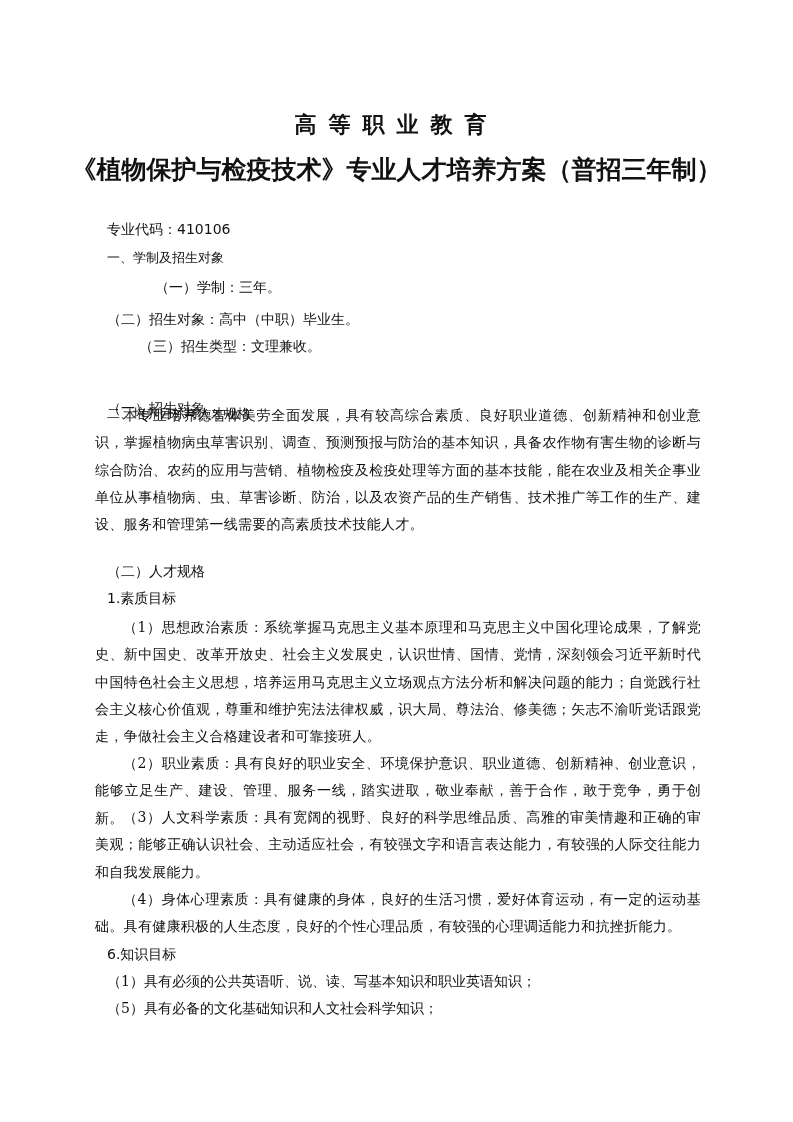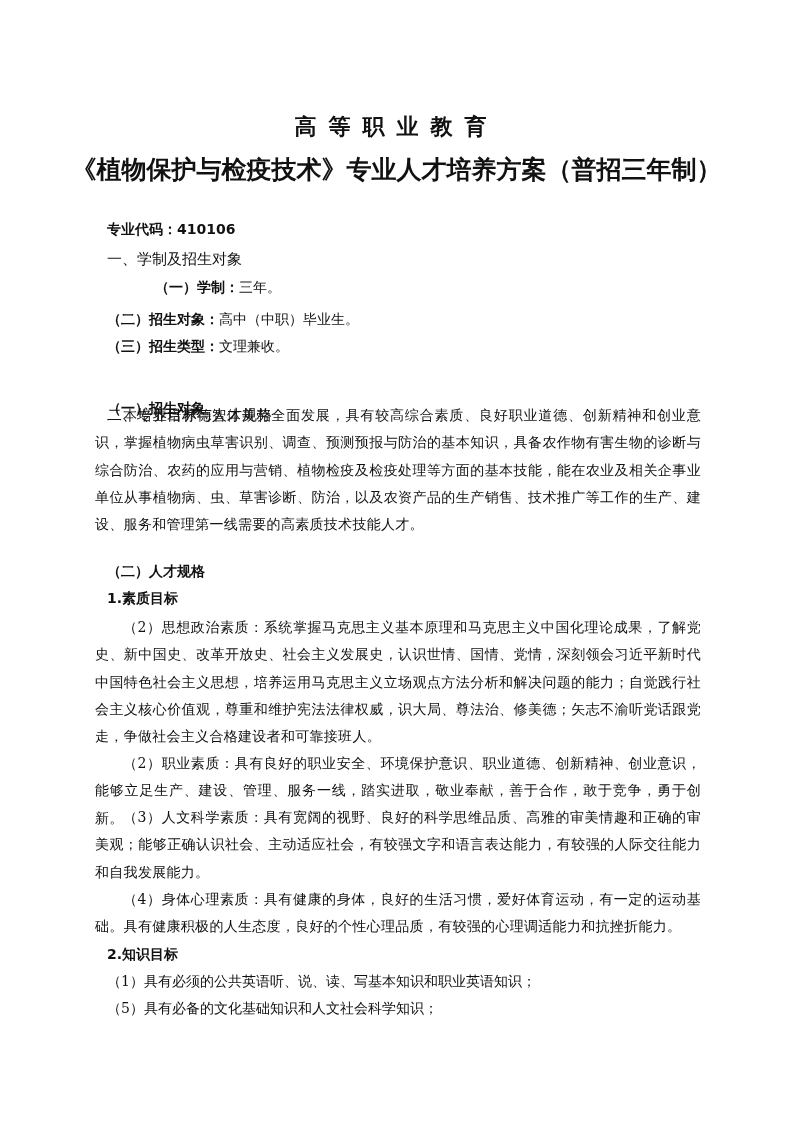--- a/index.html
+++ b/index.html
@@ -1,27 +1,27 @@
 <!DOCTYPE html>
 <html><head>
 <meta charset="utf-8">
 <style>
   html, body { margin: 0; padding: 0; background: #ffffff; }
   body { width: 793px; height: 1122px; position: relative; overflow: hidden;
          font-family: "DejaVu Serif", "Liberation Serif", serif; color: #111; }
   .page { position: absolute; left: 95px; top: 0; width: 606px; }
   .h-top { position: absolute; left: 0; width: 793px; top: 112px; text-align: center;
-           font-family: Liberation Serif, serif; font-weight: bold;
+           font-family: Liberation Mono, monospace; font-weight: bold;
            font-size: 22px; letter-spacing: 12px; line-height: 30px; }
   .h-title { position: absolute; left: 0; width: 793px; top: 152px; text-align: center;
              font-family: "DejaVu Sans", "Liberation Sans", sans-serif; font-weight: bold;
              font-size: 25px; line-height: 36px; letter-spacing: 0px; white-space: nowrap; }
   .line { position: absolute; left: 0; width: 606px; font-size: 14px; line-height: 22px; white-space: nowrap; }
-  .b { font-family: "DejaVu Sans", "Liberation Sans", sans-serif; font-weight: bold; }
-  .sec { font-family: Liberation Sans, sans-serif; font-size: 15px; }
+  .b { font-family: "DejaVu Sans", "Liberation Sans", sans-serif; font-weight: normal; }
+  .sec { font-family: Liberation Mono, monospace; font-size: 13px; }
   .para { position: absolute; left: 0; width: 606px; font-size: 14px; line-height: 27.3px;
           text-align: justify; text-indent: 28px; letter-spacing: 0.3px; }
   .sub { left: 12px; }
 </style>
 </head>
 <body>
 
 <div class="h-top">高等职业教育</div>
 <div class="h-title">《植物保护与检疫技术》专业人才培养方案（普招三年制）</div>
 
@@ -32,33 +32,33 @@
   </div>
 
   <div class="line sub sec" style="top:248px;">一、学制及招生对象</div>
 
   <div class="line sub" style="top:276px;margin-left:48px;">
     <span class="b">（一）学制：</span><span>三年。</span>
   </div>
   <div class="line sub" style="top:308px;">
     <span class="b">（二）招生对象：</span><span>高中（中职）毕业生。</span>
   </div>
-  <div class="line sub" style="top:335px;">
+  <div class="line sub" style="top:335px;margin-left:32px;">
     <span class="b">（三）招生类型：</span><span>文理兼收。</span>
   </div>
 
   <div class="line sub sec" style="top:364px;margin-top:40px;">二、培养目标与人才规格</div>
 
   <div class="line sub b" style="top:397px;">（一）招生对象</div>
   <div class="para" style="top:402px;">本专业培养德智体美劳全面发展，具有较高综合素质、良好职业道德、创新精神和创业意识，掌握植物病虫草害识别、调查、预测预报与防治的基本知识，具备农作物有害生物的诊断与综合防治、农药的应用与营销、植物检疫及检疫处理等方面的基本技能，能在农业及相关企事业单位从事植物病、虫、草害诊断、防治，以及农资产品的生产销售、技术推广等工作的生产、建设、服务和管理第一线需要的高素质技术技能人才。</div>
 
   <div class="line sub b" style="top:560px;">（二）人才规格</div>
   <div class="line sub b" style="top:587px;">1.素质目标</div>
 
-  <div class="para" style="top:614px;">（2）思想政治素质：系统掌握马克思主义基本原理和马克思主义中国化理论成果，了解党史、新中国史、改革开放史、社会主义发展史，认识世情、国情、党情，深刻领会习近平新时代中国特色社会主义思想，培养运用马克思主义立场观点方法分析和解决问题的能力；自觉践行社会主义核心价值观，尊重和维护宪法法律权威，识大局、尊法治、修美德；矢志不渝听党话跟党走，争做社会主义合格建设者和可靠接班人。</div>
+  <div class="para" style="top:614px;">（1）思想政治素质：系统掌握马克思主义基本原理和马克思主义中国化理论成果，了解党史、新中国史、改革开放史、社会主义发展史，认识世情、国情、党情，深刻领会习近平新时代中国特色社会主义思想，培养运用马克思主义立场观点方法分析和解决问题的能力；自觉践行社会主义核心价值观，尊重和维护宪法法律权威，识大局、尊法治、修美德；矢志不渝听党话跟党走，争做社会主义合格建设者和可靠接班人。</div>
   <div class="para" style="top:750px;">（2）职业素质：具有良好的职业安全、环境保护意识、职业道德、创新精神、创业意识，能够立足生产、建设、管理、服务一线，踏实进取，敬业奉献，善于合作，敢于竞争，勇于创新。</div>
   <div class="para" style="top:804px;">（3）人文科学素质：具有宽阔的视野、良好的科学思维品质、高雅的审美情趣和正确的审美观；能够正确认识社会、主动适应社会，有较强文字和语言表达能力，有较强的人际交往能力和自我发展能力。</div>
   <div class="para" style="top:886px;">（4）身体心理素质：具有健康的身体，良好的生活习惯，爱好体育运动，有一定的运动基础。具有健康积极的人生态度，良好的个性心理品质，有较强的心理调适能力和抗挫折能力。</div>
 
-  <div class="line sub b" style="top:943px;">2.知识目标</div>
+  <div class="line sub b" style="top:943px;">6.知识目标</div>
   <div class="line sub" style="top:970px;">（1）具有必须的公共英语听、说、读、写基本知识和职业英语知识；</div>
   <div class="line sub" style="top:997px;">（5）具有必备的文化基础知识和人文社会科学知识；</div>
 </div>
 
 </body></html>

